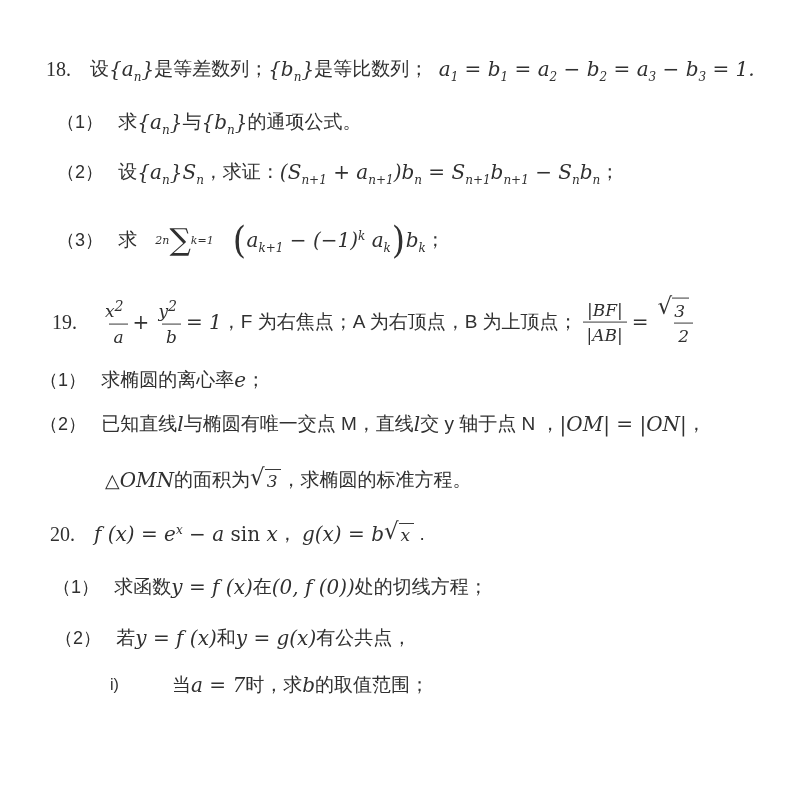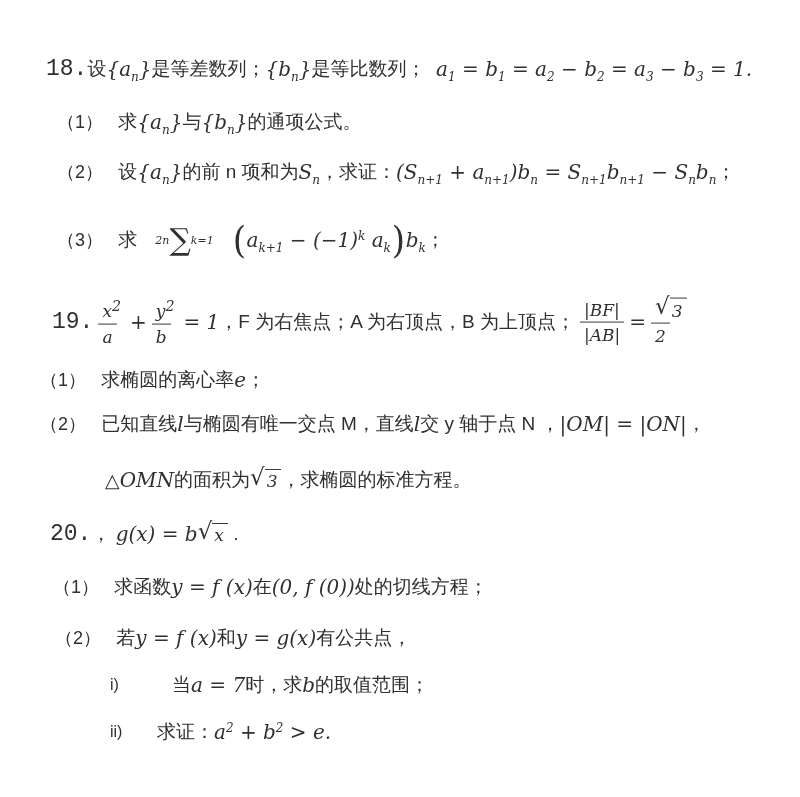--- a/index.html
+++ b/index.html
@@ -1,29 +1,29 @@
 <!DOCTYPE html>
 <html><head>
 <meta charset="utf-8">
 <style>
   * { margin:0; padding:0; box-sizing:border-box; }
   html,body { width:800px; height:797px; }
   body { background:#ffffff; color:#303030; font-family:"Liberation Sans",sans-serif; position:relative; overflow:hidden; }
   .page { position:absolute; inset:0; background:#ffffff; }
   .row { position:absolute; display:flex; align-items:center; transform:translateY(-50%); }
   .cn  { font-size:19px; white-space:pre; font-family:"Liberation Sans",sans-serif; }
-  .pnum { font-size:23px; white-space:pre; margin-right:0; font-family:Liberation Mono, monospace; }
+  .pnum { font-size:20px; white-space:pre; margin-right:19px; font-family:Liberation Serif, serif; }
   .plabel { font-size:18px; white-space:pre; margin-right:10px; }
   .ssl { display:inline-block; font-size:16px; white-space:pre; font-family:"Liberation Sans",sans-serif; }
   .w62 { width:62px; } .w47 { width:47px; }
   .mi { font-family:"DejaVu Serif",serif; font-style:italic; font-size:20px; white-space:pre; line-height:1.2; }
   .mi sub, .slim sub { font-size:12px; font-style:italic; line-height:0; vertical-align:-5px; }
   .mi sup, .slim sup { font-size:12px; font-style:italic; line-height:0; vertical-align:7px; }
   .rm { font-style:normal; }
-  .frac { display:inline-flex; flex-direction:column; align-items:flex-start; margin:0 5px;
+  .frac { display:inline-flex; flex-direction:column; align-items:flex-end; margin:0 5px;
           font-family:"DejaVu Serif",serif; font-style:italic; font-size:17px; line-height:1.3; }
   .frac .fnum { padding:0 4px 1px 4px; white-space:pre; }
   .frac .fden { border-top:1.5px solid #3a3a3a; padding:1px 4px 0 4px; white-space:pre; }
   .sqrt { display:inline-flex; align-items:flex-start; font-family:"DejaVu Serif",serif; font-style:italic; }
   .sqrt .rad { font-style:normal; font-size:23px; line-height:1; transform:translateY(-3px); }
   .sqrt .radbody { border-top:1.6px solid #3a3a3a; padding:1px 4px 0 2px; font-size:17px; white-space:pre; }
   .sum { display:inline-flex; align-items:center; line-height:1; margin:0 18px;
          font-family:"DejaVu Serif",serif; }
   .sum .slim { font-size:11px; font-style:italic; white-space:pre; }
   .sum .sigma { font-size:30px; line-height:0.95; font-style:normal; }
@@ -54,21 +54,20 @@
       <span class="mi">{a<sub>n</sub>}</span>
       <span class="cn">与</span>
       <span class="mi">{b<sub>n</sub>}</span>
       <span class="cn">的通项公式。</span>
     </div>
 
   <div class="row r3">
       <span class="plabel">（2）</span>
       <span class="cn"> 设</span>
       <span class="mi">{a<sub>n</sub>}</span>
-      <span class="cn">的前 n 项和为</span>
       <span class="mi">S<sub>n</sub></span>
       <span class="cn">，求证：</span>
       <span class="mi">(S<sub>n+1</sub> + a<sub>n+1</sub>)b<sub>n</sub> = S<sub>n+1</sub>b<sub>n+1</sub> − S<sub>n</sub>b<sub>n</sub></span>
       <span class="cn">；</span>
     </div>
 
   <div class="row r4">
       <span class="plabel">（3）</span>
       <span class="cn"> 求</span>
       <span class="sum">
@@ -131,20 +130,21 @@
       <span class="cn">的面积为</span>
       <span class="sqrt">
         <span class="rad">√</span>
         <span class="radbody">3</span>
       </span>
       <span class="cn">，求椭圆的标准方程。</span>
     </div>
 
   <div class="row r9">
       <span class="pnum">20.</span>
+      <span class="mi">f (x) = e<sup>x</sup> − a <span class="rm">sin</span> x</span>
       <span class="cn">， </span>
       <span class="mi">g(x) = b</span>
       <span class="sqrt">
         <span class="rad">√</span>
         <span class="radbody">x</span>
       </span>
       <span class="cn"> .</span>
     </div>
 
   <div class="row r10">
@@ -167,19 +167,14 @@
 
   <div class="row r12">
       <span class="ssl w62">i)</span>
       <span class="cn">当</span>
       <span class="mi">a = 7</span>
       <span class="cn">时，求</span>
       <span class="mi">b</span>
       <span class="cn">的取值范围；</span>
     </div>
 
-  <div class="row r13">
-      <span class="ssl w47">ii)</span>
-      <span class="cn">求证：</span>
-      <span class="mi">a<sup>2</sup> + b<sup>2</sup> &gt; e.</span>
-    </div>
 
 </div>
 
 </body></html>

